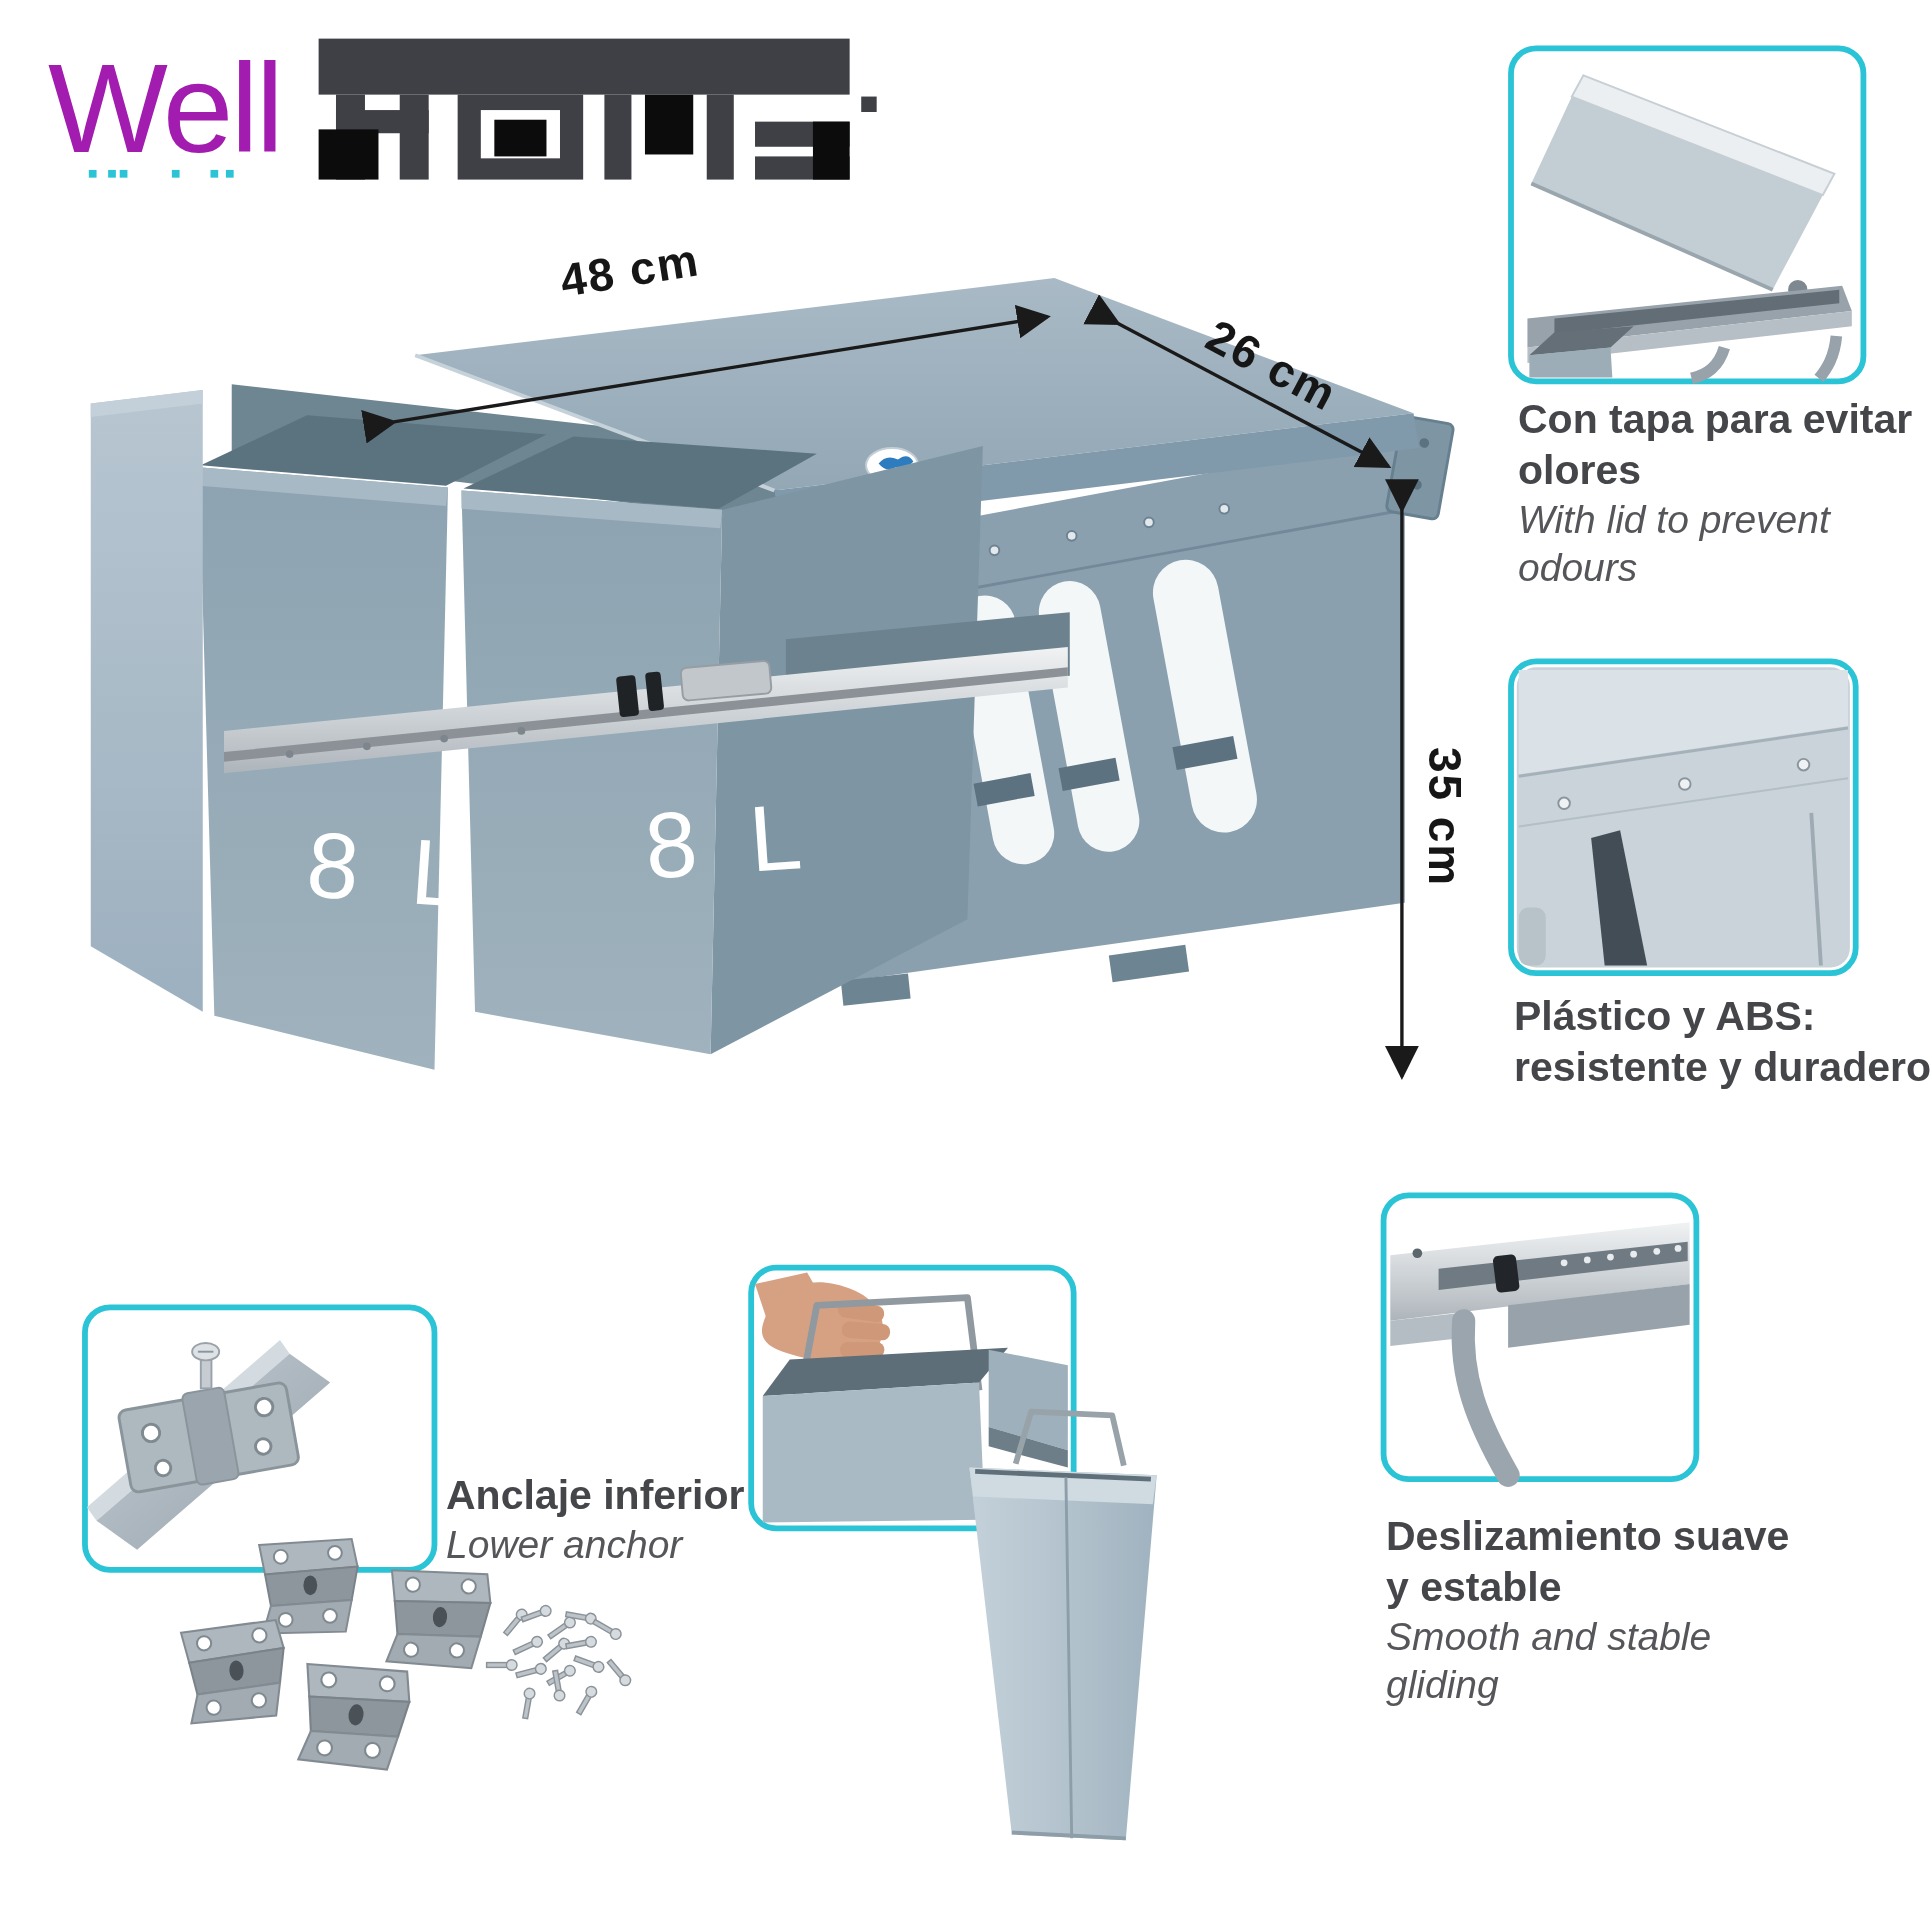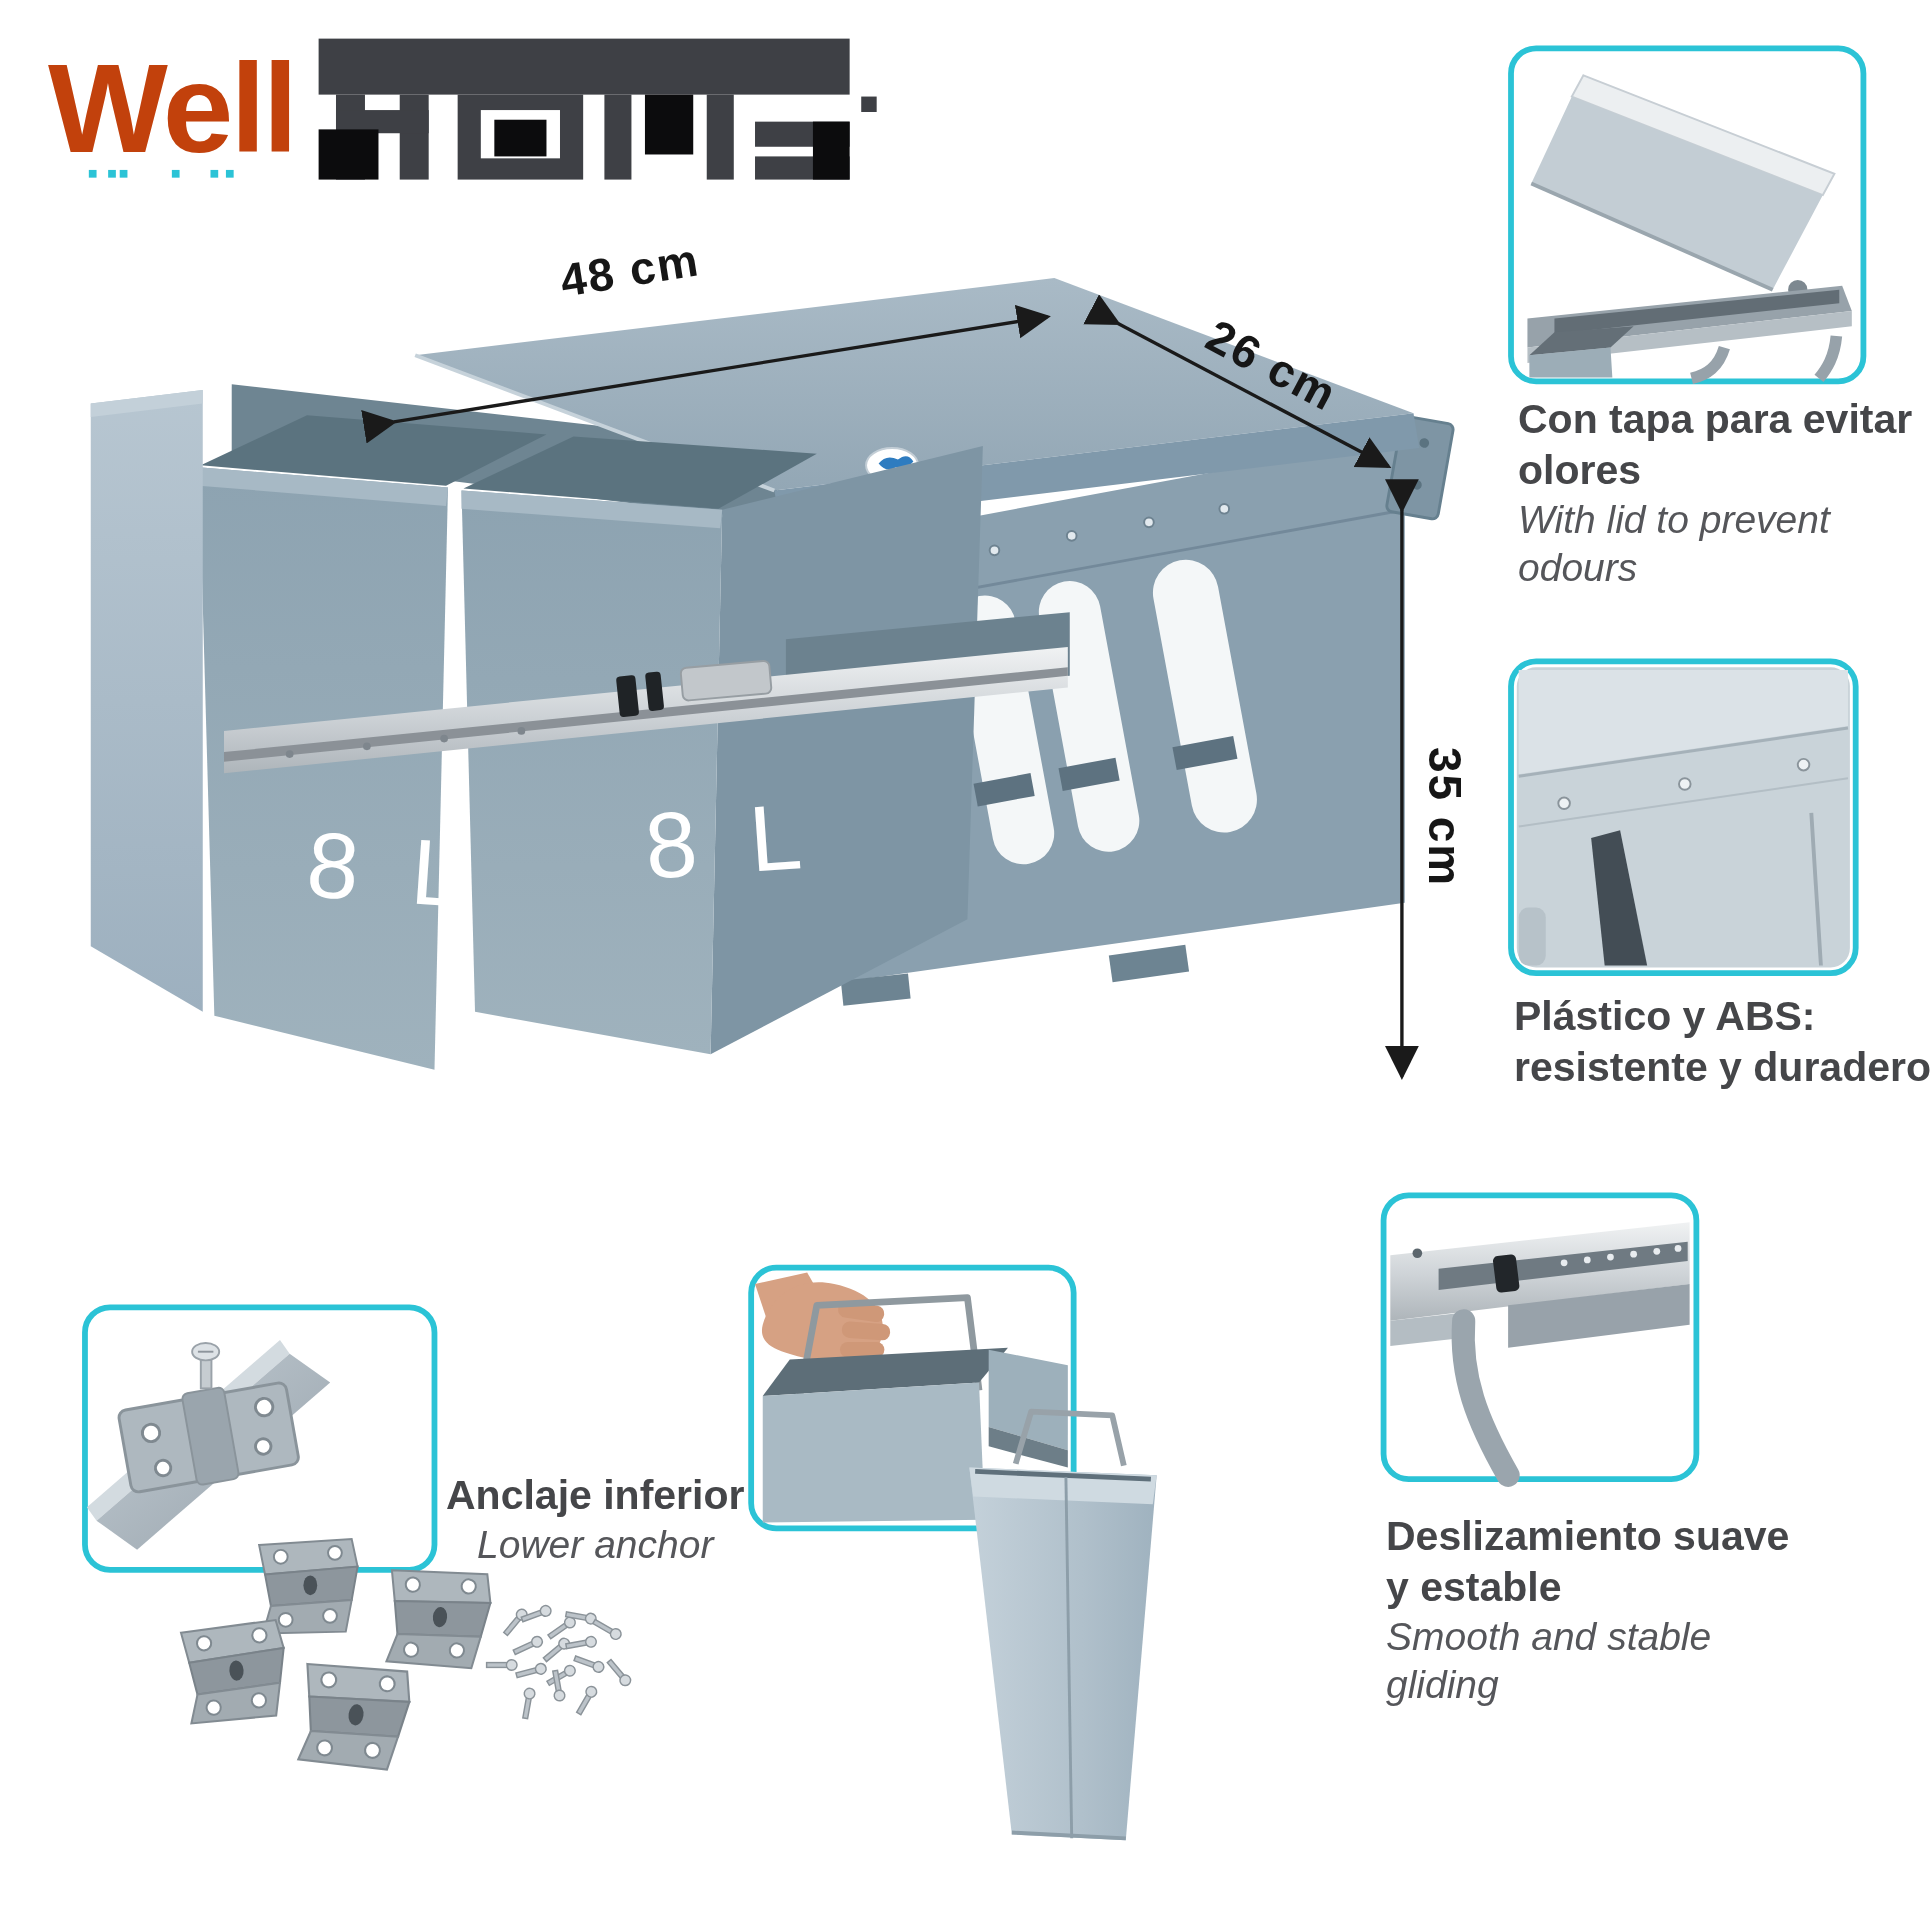--- a/index.html
+++ b/index.html
@@ -3,23 +3,23 @@
 <meta charset="utf-8">
 <style>
   html,body{margin:0;padding:0;background:#ffffff;}
   body{width:1931px;height:1931px;font-family:"Liberation Sans",sans-serif;}
   .canvas{position:relative;width:1931px;height:1931px;overflow:hidden;background:#fff;}
   svg.scene{position:absolute;left:0;top:0;width:1931px;height:1931px;}
   .dim{position:absolute;color:#161616;font-size:46px;font-weight:600;letter-spacing:1.9px;white-space:nowrap;transform-origin:center;}
   .cap{position:absolute;color:#47484a;}
   .cap .es{display:block;font-weight:700;font-size:41px;line-height:1.24;color:#454649;}
   .cap .en{display:block;font-style:italic;font-weight:400;font-size:39px;line-height:1.24;color:#55565a;}
-  .nowrap .es,.nowrap .en{white-space:nowrap;text-align:center;}
+  .nowrap .es,.nowrap .en{white-space:nowrap;}
   .binlabel{position:absolute;color:#ffffff;font-size:93px;font-weight:400;letter-spacing:13.5px;white-space:nowrap;transform-origin:center;}
-  .well{position:absolute;left:48px;top:35px;font-size:127px;color:#c2410c;font-weight:700;letter-spacing:-2.9px;}
+  .well{position:absolute;left:48px;top:35px;font-size:127px;color:#a21caf;font-weight:400;letter-spacing:-2.9px;}
   .sr{position:absolute;width:1px;height:1px;overflow:hidden;clip:rect(0 0 0 0);}
 </style>
 </head>
 <body>
 
 <div class="canvas">
 
   <svg class="scene" viewBox="0 0 2000 2000">
     <defs>
       <linearGradient id="lidG" x1="0" y1="0" x2="0" y2="1">

